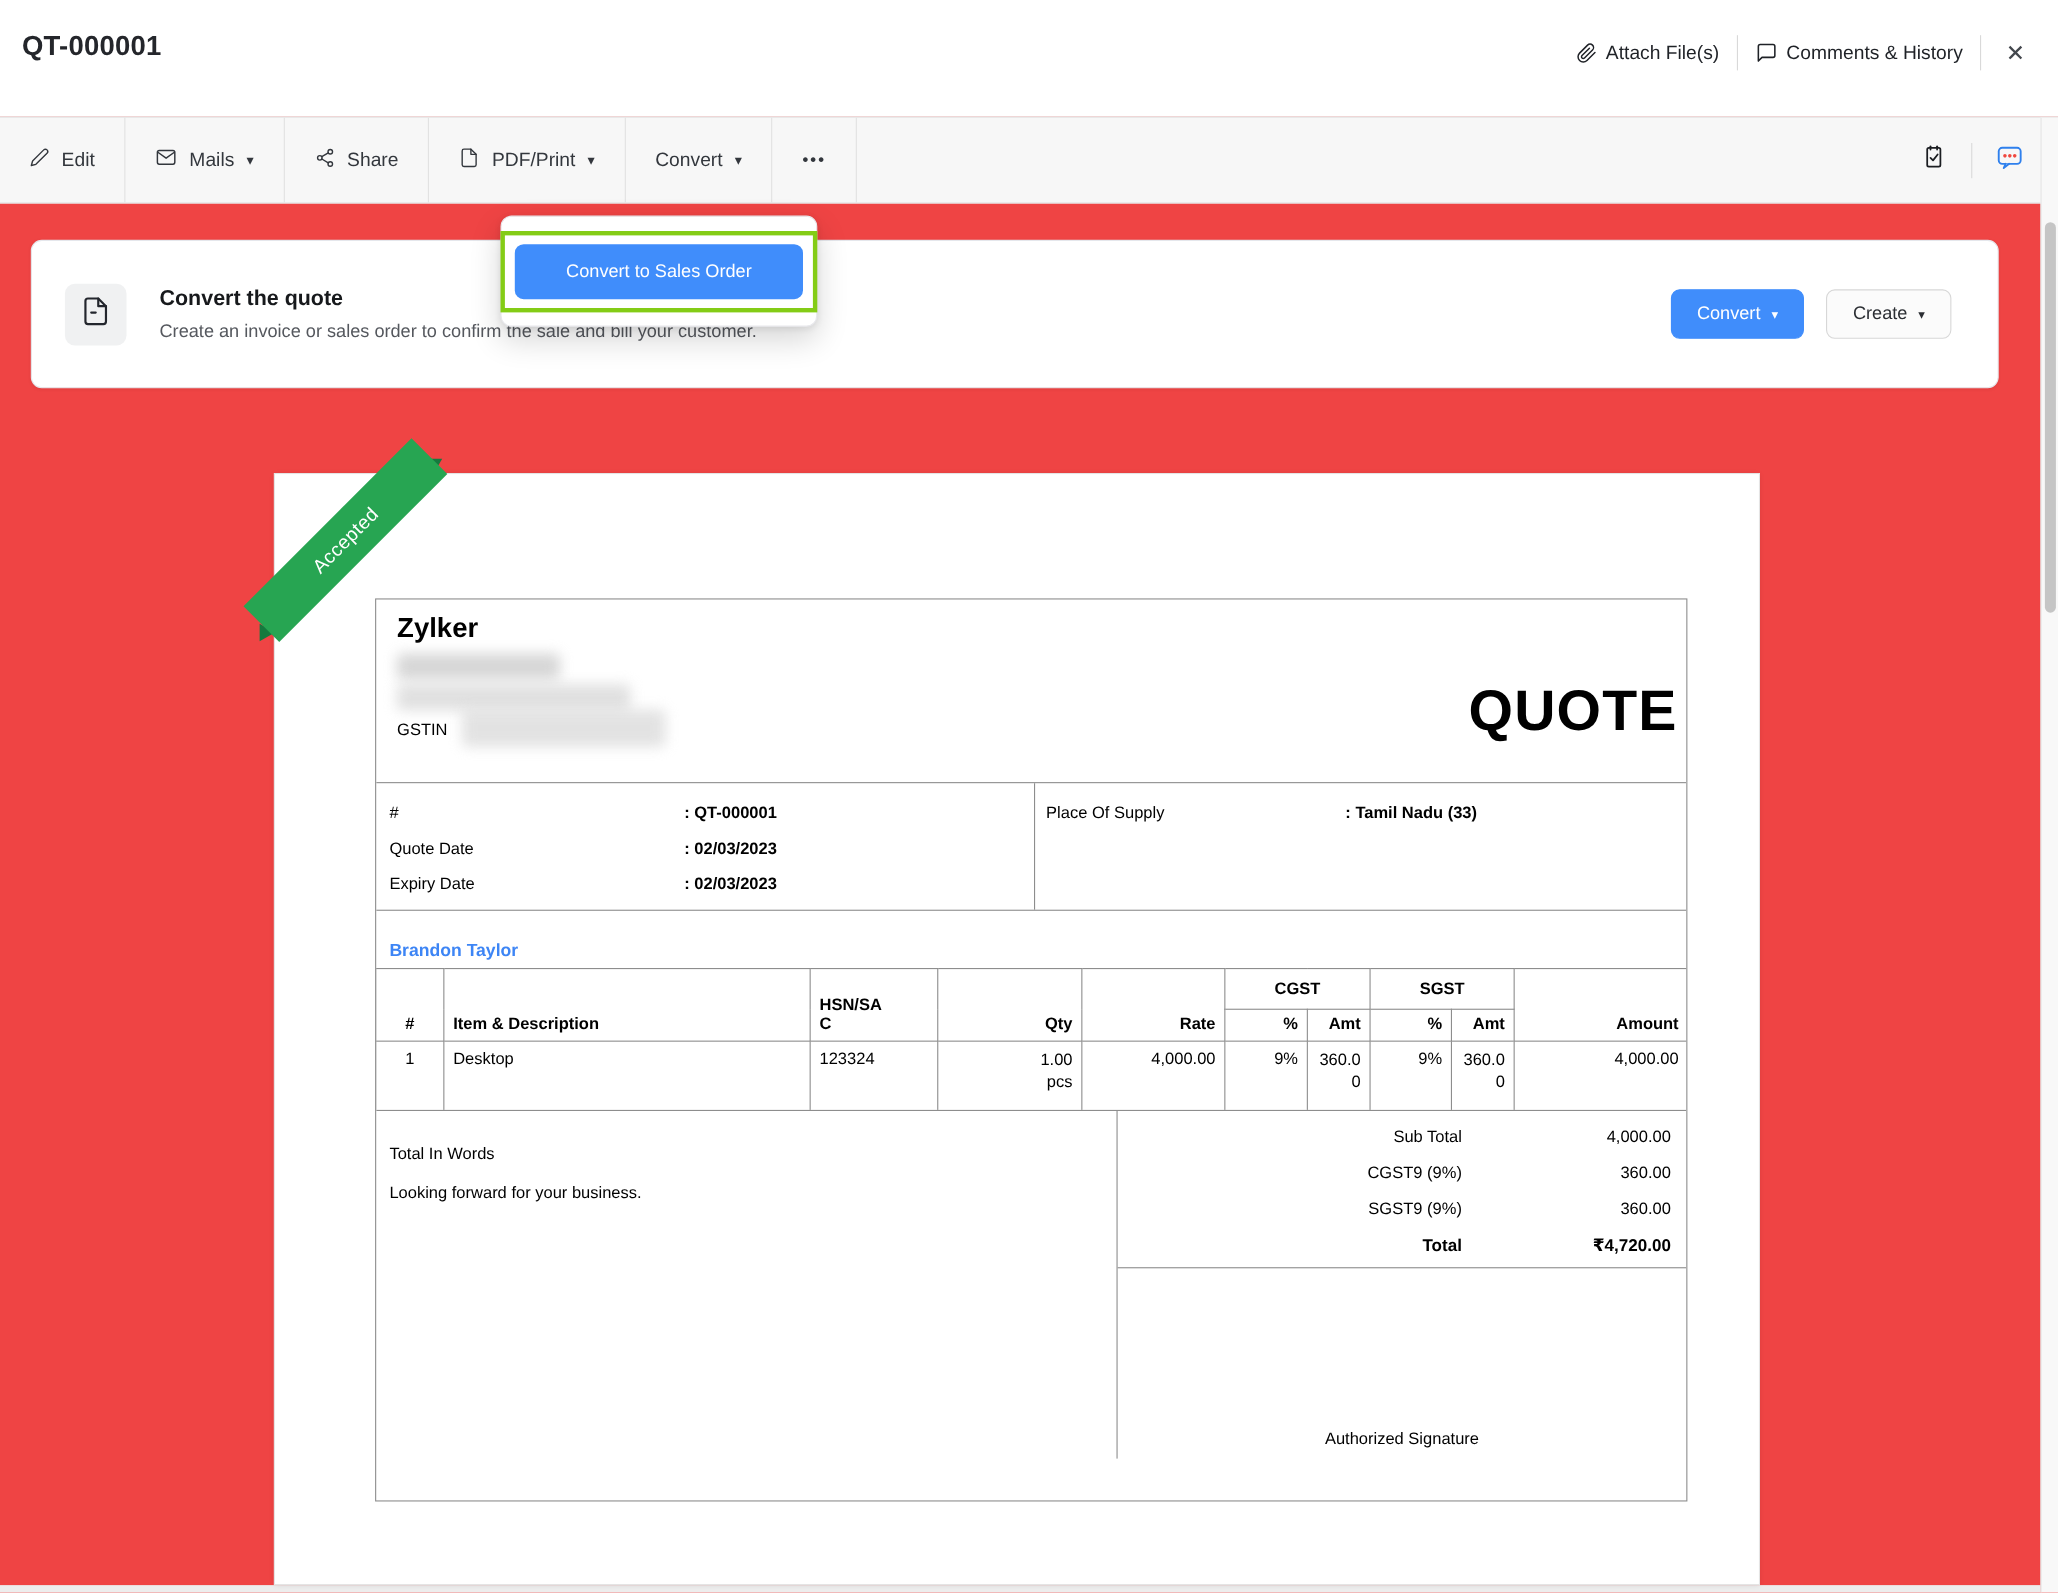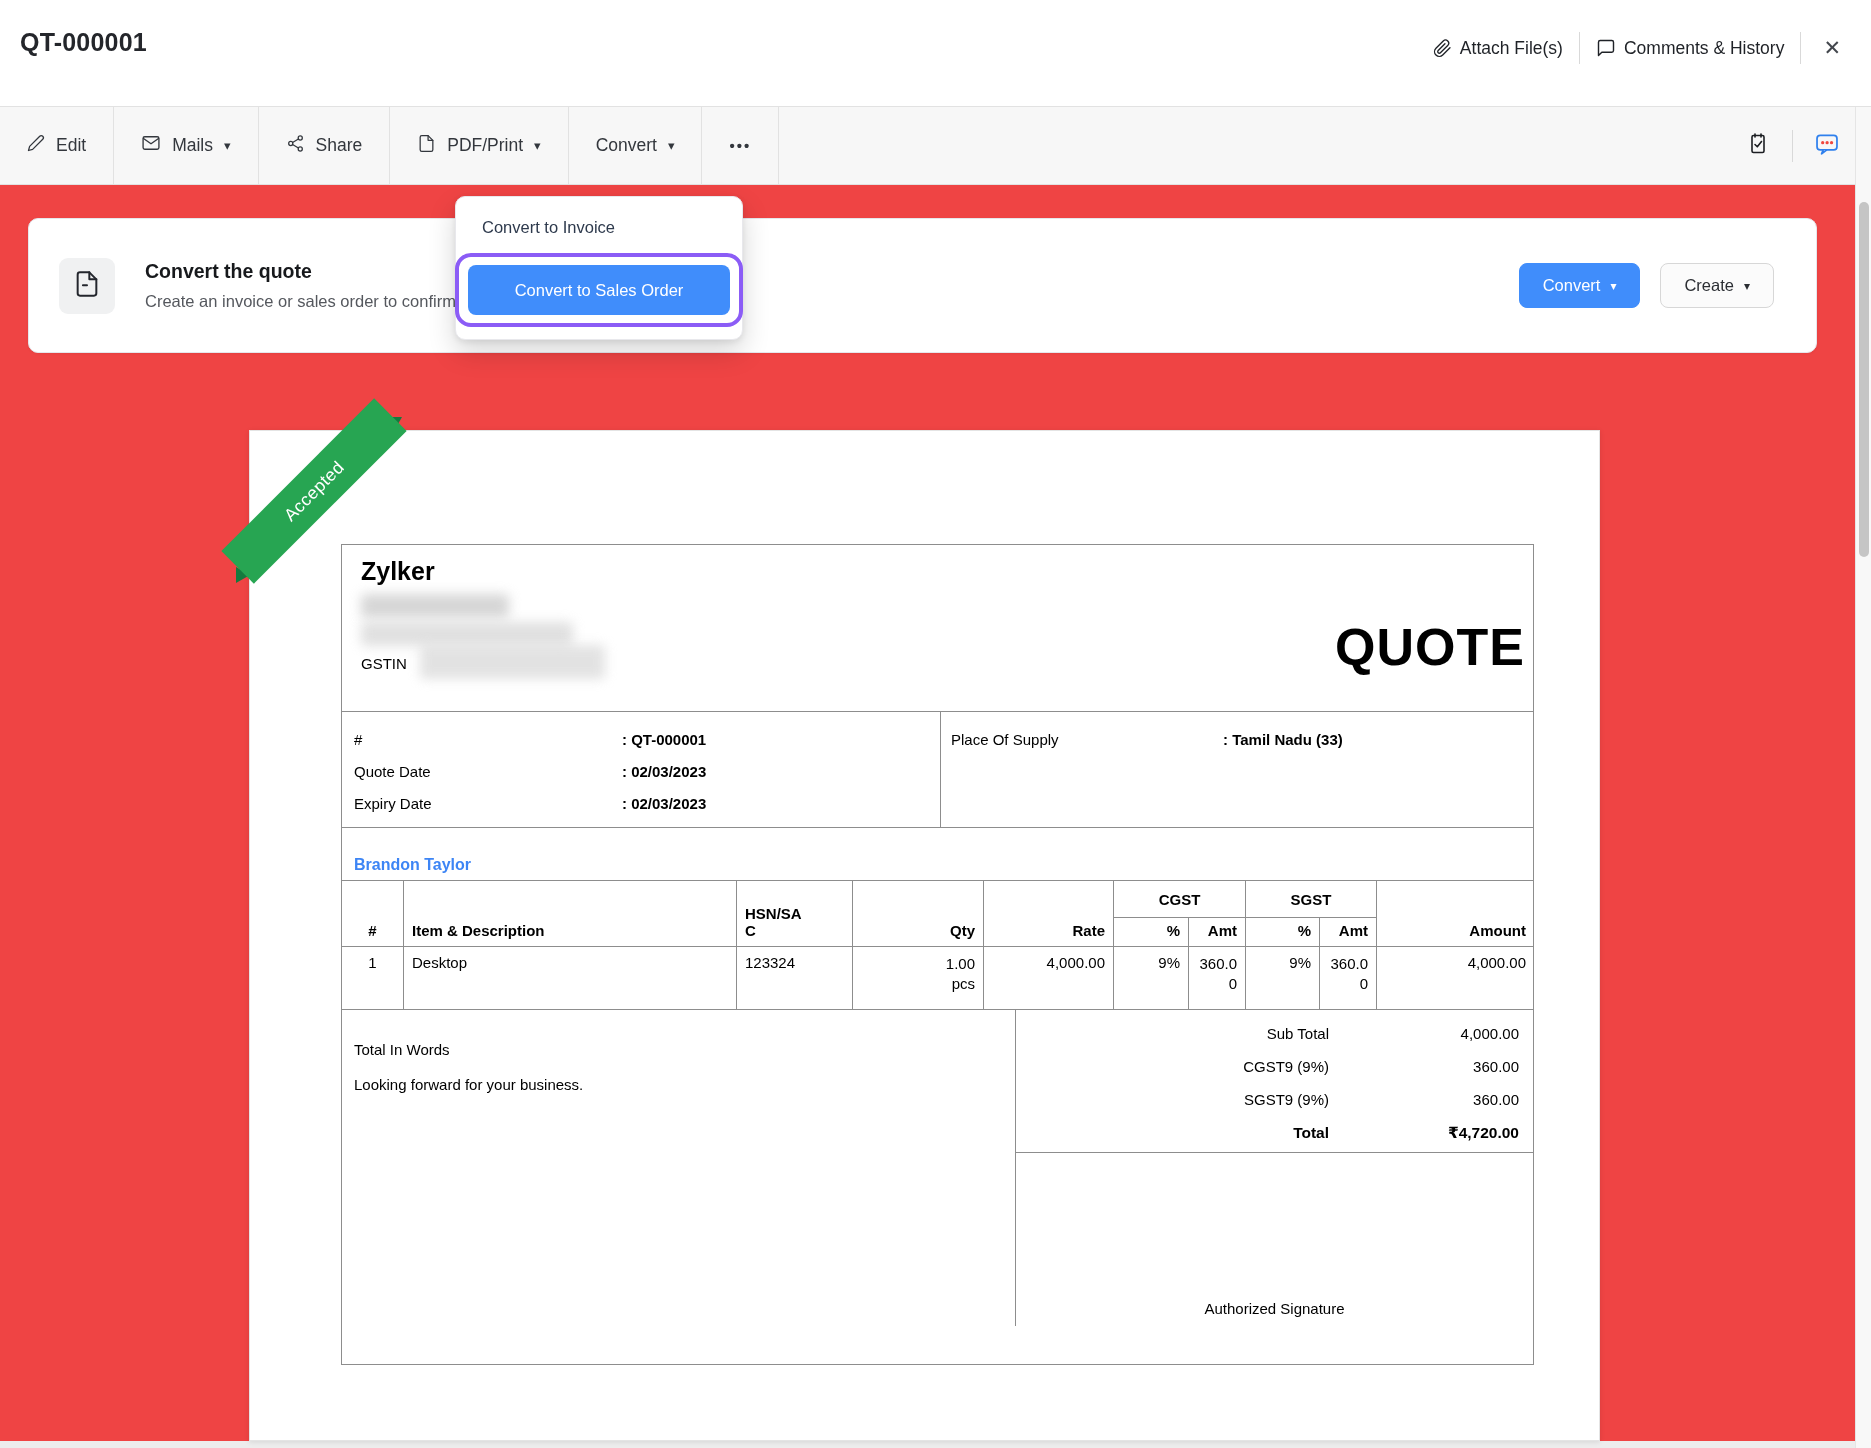--- a/index.html
+++ b/index.html
@@ -44,21 +44,21 @@
          padding:0 23px; cursor:pointer; font-family:inherit; }
   .btn-primary { background:#408dfb; border:1px solid #408dfb; color:#fff; }
   .btn-secondary { background:#fbfbfb; border:1px solid #d7d7d7; color:#2b2e33; }
   .btn .caret { font-size:12px; }
 
   
   .convert-menu { position:absolute; left:455px; top:196px; width:288px; background:#fff; z-index:60;
                   border:1px solid #e8e8ec; border-radius:10px; padding:8px 0 12px;
                   box-shadow:0 12px 28px rgba(0,0,0,.16), 0 2px 6px rgba(0,0,0,.08); }
   .menu-item-plain { padding:13px 26px 11px; font-size:16.5px; color:#2e3a4d; cursor:pointer; }
-  .menu-highlight-wrap { margin:5px -1px 0; border:4px solid #8b5cf6; border-radius:16px; padding:8px 9px; }
+  .menu-highlight-wrap { margin:5px -1px 0; border:4px solid #84cc16; border-radius:0; padding:8px 9px; }
   .menu-item-selected { height:50px; border-radius:8px; background:#408dfb; color:#fff; font-size:16.5px;
                         display:flex; align-items:center; justify-content:center; cursor:pointer; }
 
   
   .paper { position:absolute; left:249px; top:430px; width:1351px; height:1011px; background:#fff;
            border:1px solid #e4e4e4; box-shadow:0 1px 5px rgba(0,0,0,.10); }
   .ribbon-band { position:absolute; left:-44px; top:37px; width:216px; height:46px; background:#27a552;
                  transform:rotate(-45deg); display:flex; align-items:center; justify-content:center;
                  color:#fff; font-size:17.5px; letter-spacing:.4px; z-index:3; }
   .fold-a { position:absolute; left:136px; top:-14px; width:0; height:0; z-index:2;
@@ -245,21 +245,20 @@
         <span class="caret">▾</span>
       </button>
       <button class="btn btn-secondary">
         <span>Create</span>
         <span class="caret">▾</span>
       </button>
     </div>
   </div>
 
   <div class="convert-menu">
-    <div class="menu-item-plain">Convert to Invoice</div>
     <div class="menu-highlight-wrap">
       <div class="menu-item-selected">Convert to Sales Order</div>
     </div>
   </div>
 
   <div class="paper">
     <div class="fold-a"></div>
     <div class="fold-b"></div>
     <div class="ribbon-band">Accepted</div>
 

